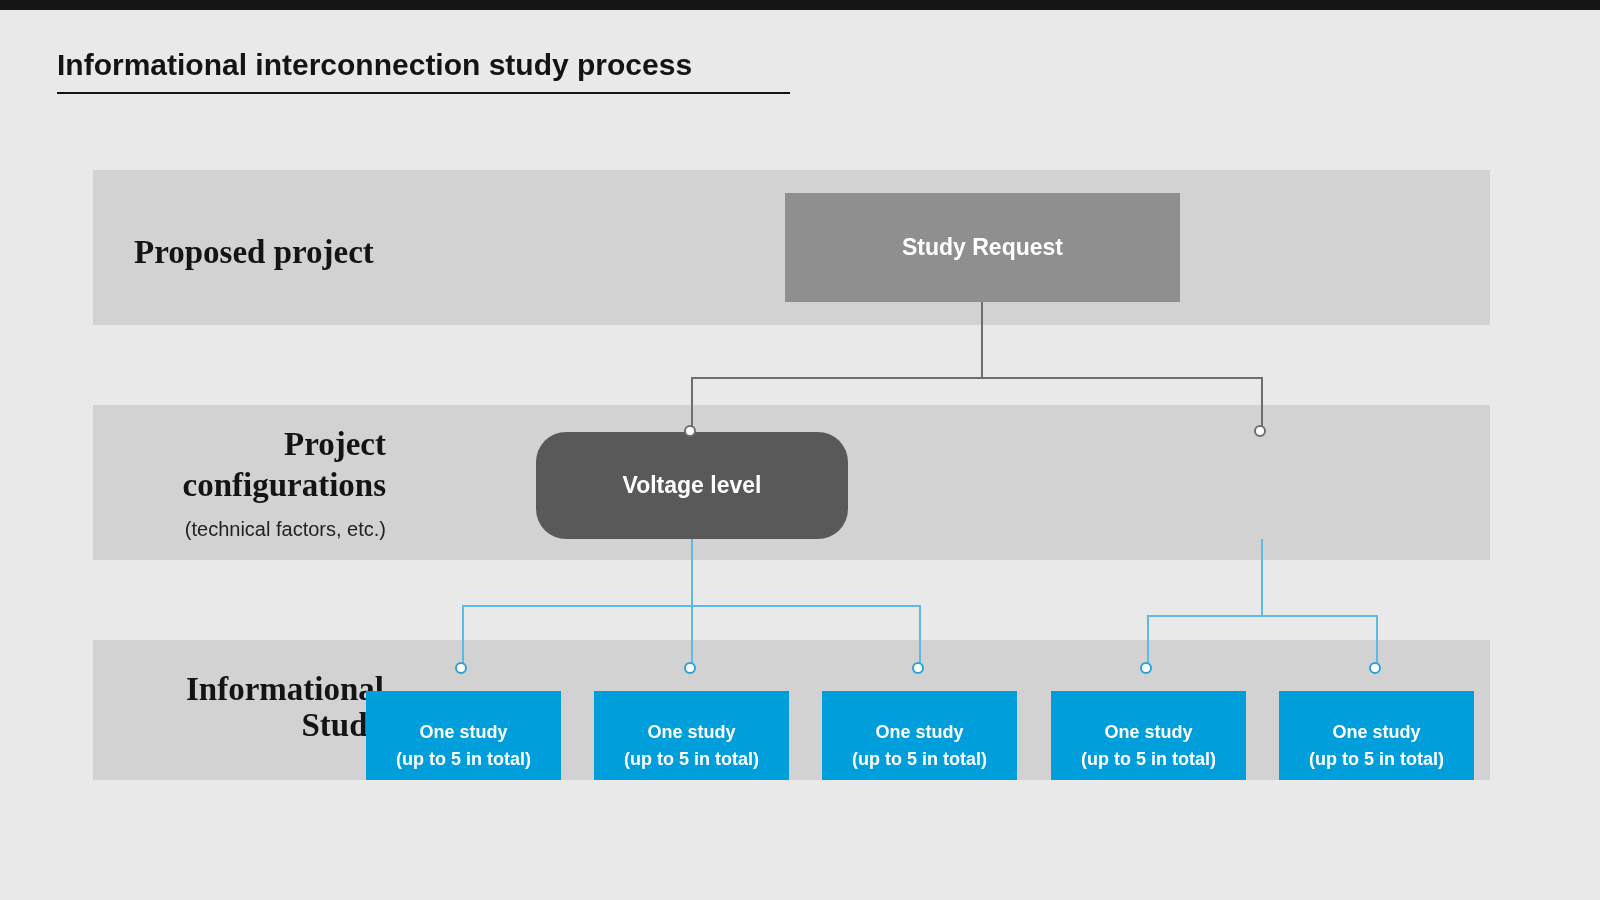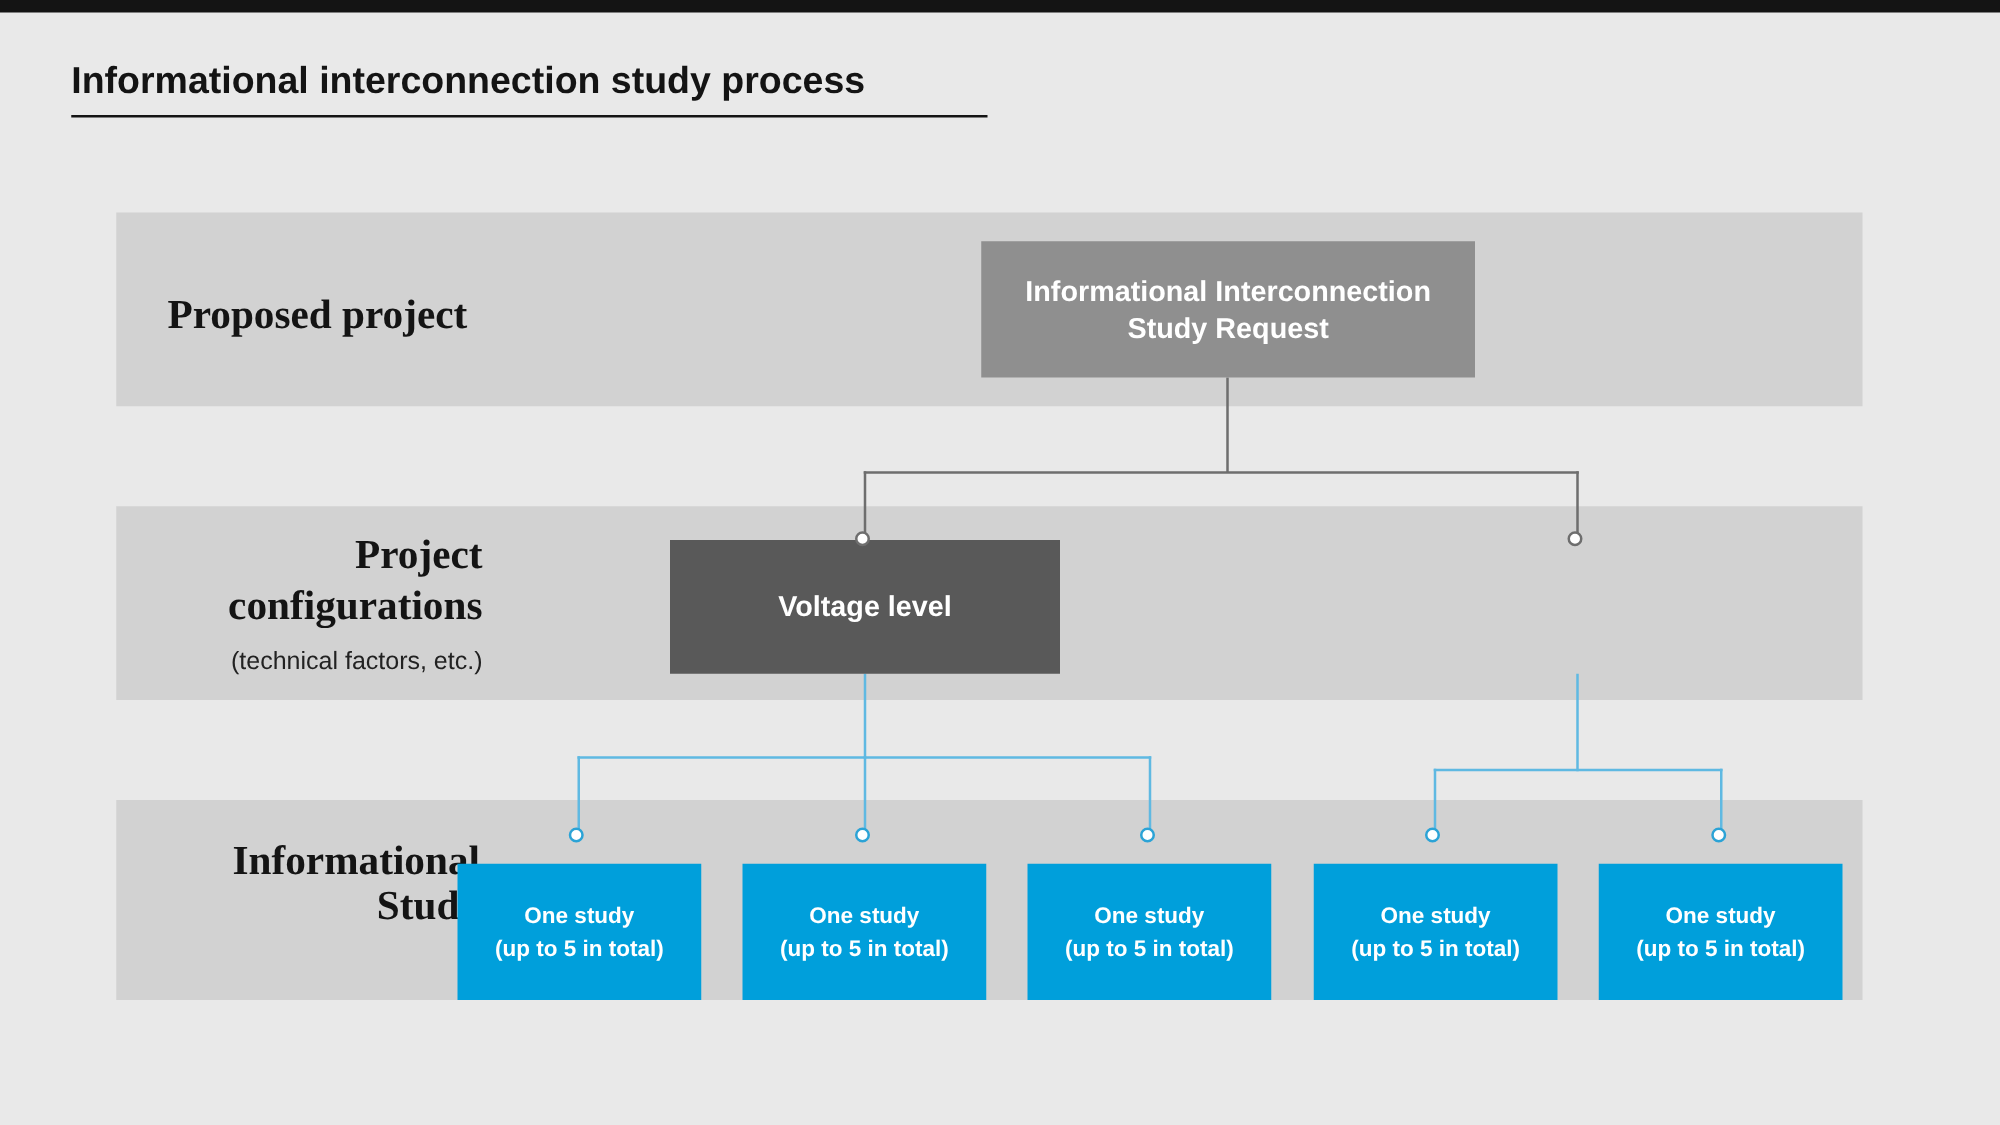--- a/index.html
+++ b/index.html
@@ -1,40 +1,40 @@
 <!DOCTYPE html>
 <html><head>
 <meta charset="utf-8">
 <style>
   * { margin:0; padding:0; box-sizing:border-box; }
   html, body { width:1600px; height:900px; }
   body { font-family:"Liberation Sans", sans-serif; background:#e9e9e9; }
 
-  .canvas { position:relative; width:1600px; height:900px; background:#e9e9e9; overflow:hidden; }
+  .canvas { position:relative; width:1600px; height:780px; background:#e9e9e9; overflow:hidden; }
 
   .top-bar { position:absolute; left:0; top:0; width:1600px; height:10px; background:#141414; }
 
   .title { position:absolute; left:57px; top:48px; font-size:30px; font-weight:bold; color:#141414; }
   .title-rule { position:absolute; left:57px; top:92px; width:733px; height:2px; background:#141414; }
 
   .band { position:absolute; left:93px; width:1397px; background:#d2d2d2; }
   .band1 { top:170px; height:155px; }
   .band2 { top:405px; height:155px; }
   .band3 { top:640px; height:160px; }
 
   .serif-label { font-family:"Liberation Serif", serif; font-weight:bold; color:#141414;margin-left:22px; }
   .label1 { position:absolute; left:112px; top:234px; font-size:33px; }
   .label2 { position:absolute; left:106px; top:424px; width:258px; text-align:right; font-size:33px; line-height:41px; }
   .label2 .sublabel { font-family:"Liberation Sans", sans-serif; font-weight:normal; font-size:20px; color:#222; margin-top:3px; }
   .label3 { position:absolute; left:104px; top:671px; width:258px; text-align:right; font-size:33px; line-height:36px; }
 
   .node { position:absolute; display:flex; flex-direction:column; justify-content:center; align-items:center; text-align:center; color:#ffffff; font-weight:bold; }
   .node-request { left:785px; top:193px; width:395px; height:109px; background:#8f8f8f; font-size:23px; line-height:29px; }
   .node-dark { background:#595959; font-size:23px; }
-  .node-voltage { left:536px; top:432px; width:312px; height:107px; }
+  .node-voltage { left:536px; top:432px; width:312px; height:107px;border-radius:30px; }
   .node-altsite { left:1107px; top:432px; width:313px; height:107px; }
   .node-blue { background:#009fdb; font-size:18px; line-height:27px; width:195px; height:109px; top:667px;margin-top:24px; }
   .nb1 { left:366px; } .nb2 { left:594px; } .nb3 { left:822px; } .nb4 { left:1051px; } .nb5 { left:1279px; }
 
   .line { position:absolute; }
   .line-dark { background:#6e6e6e; }
   .line-blue { background:#5fb9e2; }
 
   .dot { position:absolute; width:12px; height:12px; border-radius:50%; background:#ffffff; border:2px solid; }
   .dot-dark { border-color:#6e6e6e; }
@@ -77,21 +77,20 @@
   <div class="line line-blue" style="left:462px; top:605px; width:2px; height:59px;"></div>
   <div class="line line-blue" style="left:691px; top:605px; width:2px; height:59px;"></div>
   <div class="line line-blue" style="left:919px; top:605px; width:2px; height:59px;"></div>
 
   <div class="line line-blue" style="left:1261px; top:539px; width:2px; height:78px;"></div>
   <div class="line line-blue" style="left:1147px; top:615px; width:231px; height:2px;"></div>
   <div class="line line-blue" style="left:1147px; top:615px; width:2px; height:49px;"></div>
   <div class="line line-blue" style="left:1376px; top:615px; width:2px; height:49px;"></div>
 
   <div class="node node-request">
-    <div>Informational Interconnection</div>
     <div>Study Request</div>
   </div>
 
   <div class="node node-dark node-voltage">
     <div>Voltage level</div>
   </div>
 
 
   <div class="node node-blue nb1">
     <div>One study</div>

